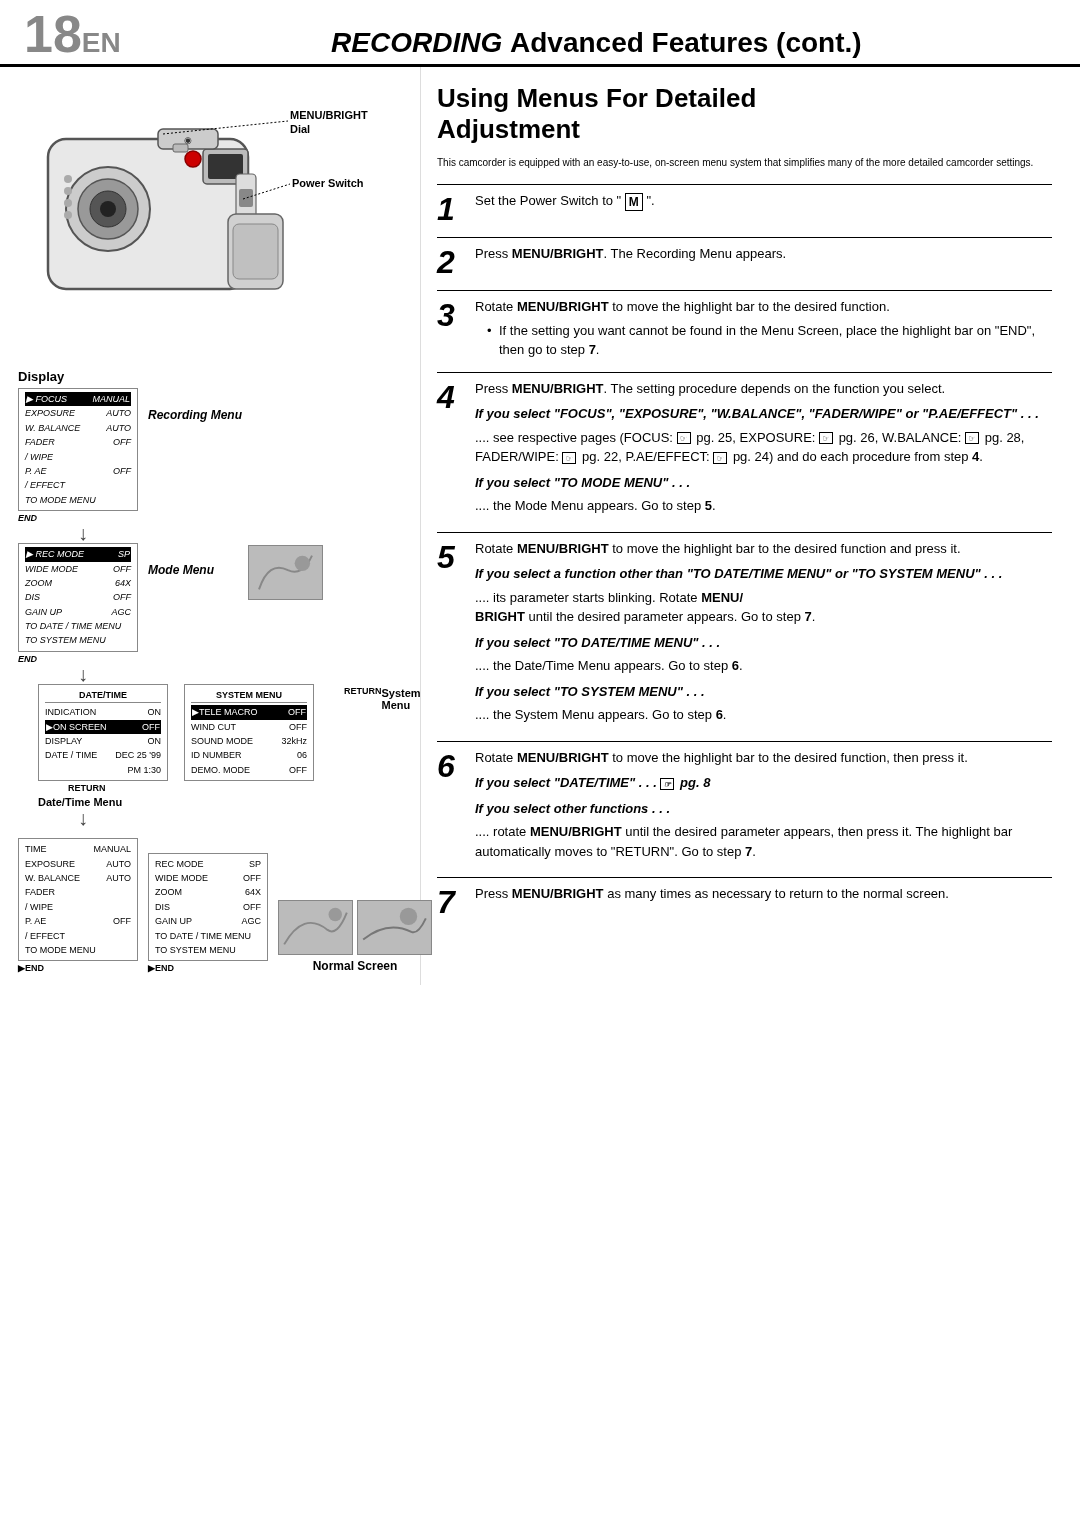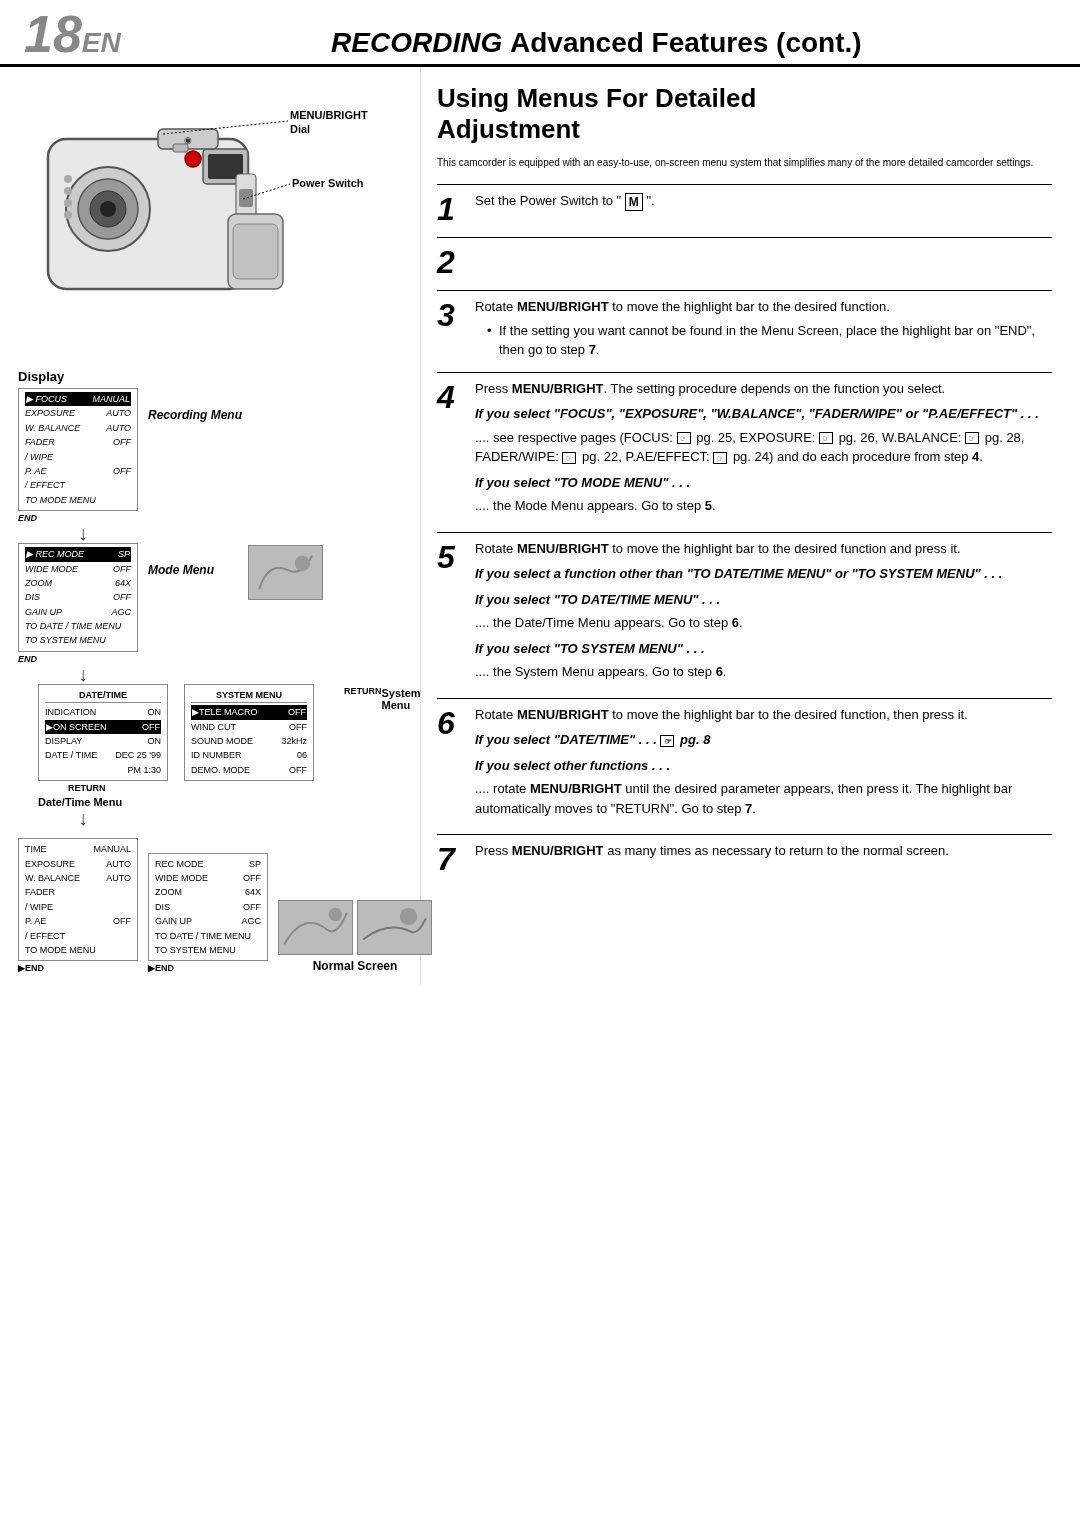--- a/index.html
+++ b/index.html
@@ -17,21 +17,20 @@
     .page-header {
       display: flex;
       align-items: baseline;
       padding: 8px 24px 4px 24px;
       border-bottom: 3px solid #000;
       gap: 16px;
     }
     .page-number {
       font-size: 52px;
       font-weight: bold;
-      font-style: italic;
       color: #888;
       line-height: 1;
     }
     .page-number .en {
       font-size: 28px;
       color: #888;
     }
     .header-title {
       font-size: 28px;
       font-style: italic;
@@ -595,20 +594,23 @@
       <div class="step-number">1</div>
       <div class="step-content">
         <p>Set the Power Switch to " <span class="m-icon">M</span> ".</p>
       </div>
     </div>
 
     <hr class="horizontal-rule">
 
     <div class="step">
       <div class="step-number">2</div>
+      <div class="step-content">
+        <p>Press <span class="bold">MENU/BRIGHT</span>. The Recording Menu appears.</p>
+      </div>
     </div>
 
     <hr class="horizontal-rule">
 
     <div class="step">
       <div class="step-number">3</div>
       <div class="step-content">
         <p>Rotate <span class="bold">MENU/BRIGHT</span> to move the highlight bar to the desired function.</p>
         <ul class="step-sub">
           <li>If the setting you want cannot be found in the Menu Screen, place the highlight bar on "END", then go to step <span class="bold">7</span>.</li>
@@ -629,20 +631,21 @@
       </div>
     </div>
 
     <hr class="horizontal-rule">
 
     <div class="step">
       <div class="step-number">5</div>
       <div class="step-content">
         <p>Rotate <span class="bold">MENU/BRIGHT</span> to move the highlight bar to the desired function and press it.</p>
         <p class="sub-heading"><em>If you select a function other than "TO DATE/TIME MENU" or "TO SYSTEM MENU" . . .</em></p>
+        <p class="sub-text">.... its parameter starts blinking. Rotate <span class="bold">MENU/<br>BRIGHT</span> until the desired parameter appears. Go to step <span class="bold">7</span>.</p>
         <p class="sub-heading"><em>If you select "TO DATE/TIME MENU" . . .</em></p>
         <p class="sub-text">.... the Date/Time Menu appears. Go to step <span class="bold">6</span>.</p>
         <p class="sub-heading"><em>If you select "TO SYSTEM MENU" . . .</em></p>
         <p class="sub-text">.... the System Menu appears. Go to step <span class="bold">6</span>.</p>
       </div>
     </div>
 
     <hr class="horizontal-rule">
 
     <div class="step">

